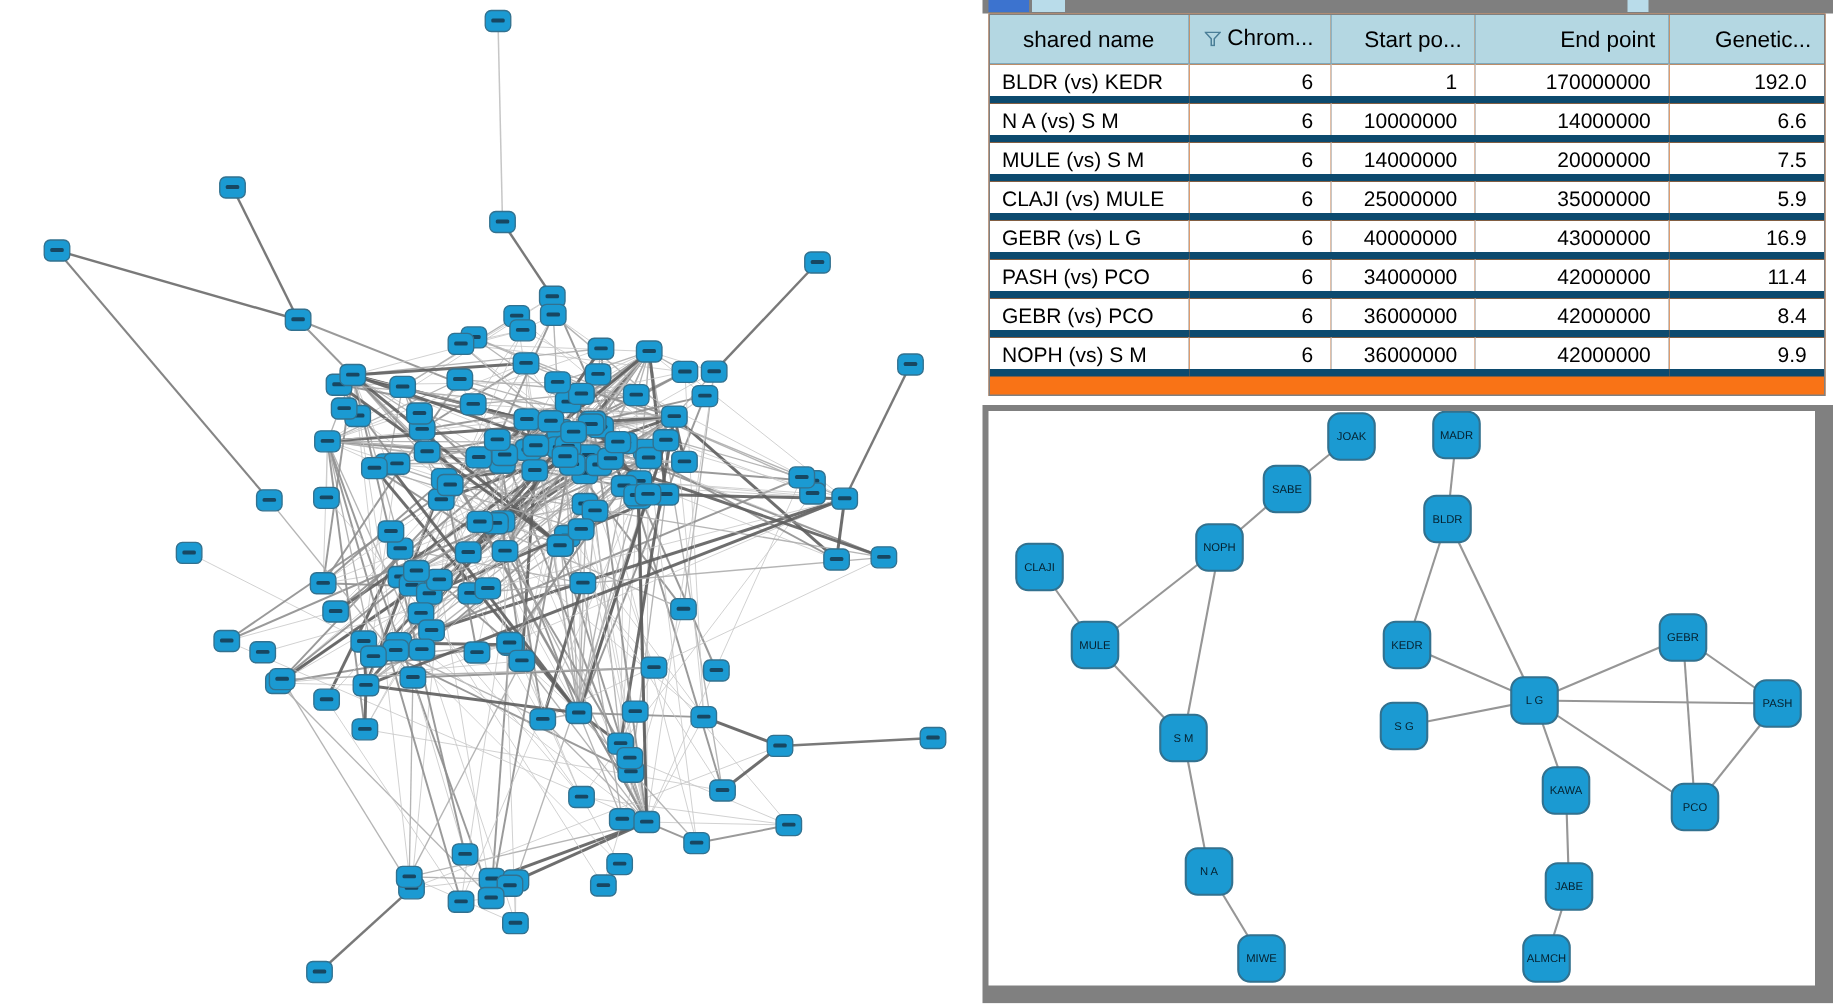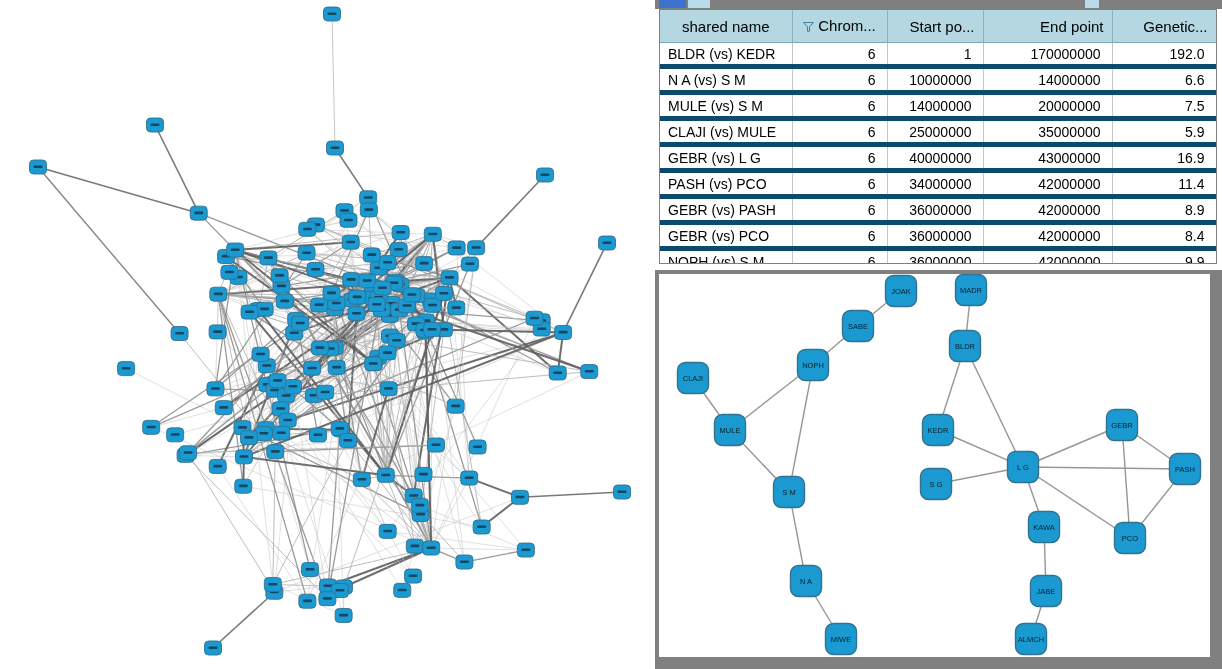--- a/index.html
+++ b/index.html
@@ -1174,27 +1174,20 @@
               <td class="ar">16.9</td>
             </tr>
             <tr>
               <td class="al">PASH (vs) PCO</td>
               <td class="ar">6</td>
               <td class="ar">34000000</td>
               <td class="ar">42000000</td>
               <td class="ar">11.4</td>
             </tr>
             <tr>
-              <td class="al">GEBR (vs) PASH</td>
-              <td class="ar">6</td>
-              <td class="ar">36000000</td>
-              <td class="ar">42000000</td>
-              <td class="ar">8.9</td>
-            </tr>
-            <tr>
               <td class="al">GEBR (vs) PCO</td>
               <td class="ar">6</td>
               <td class="ar">36000000</td>
               <td class="ar">42000000</td>
               <td class="ar">8.4</td>
             </tr>
             <tr>
               <td class="al">NOPH (vs) S M</td>
               <td class="ar">6</td>
               <td class="ar">36000000</td>

